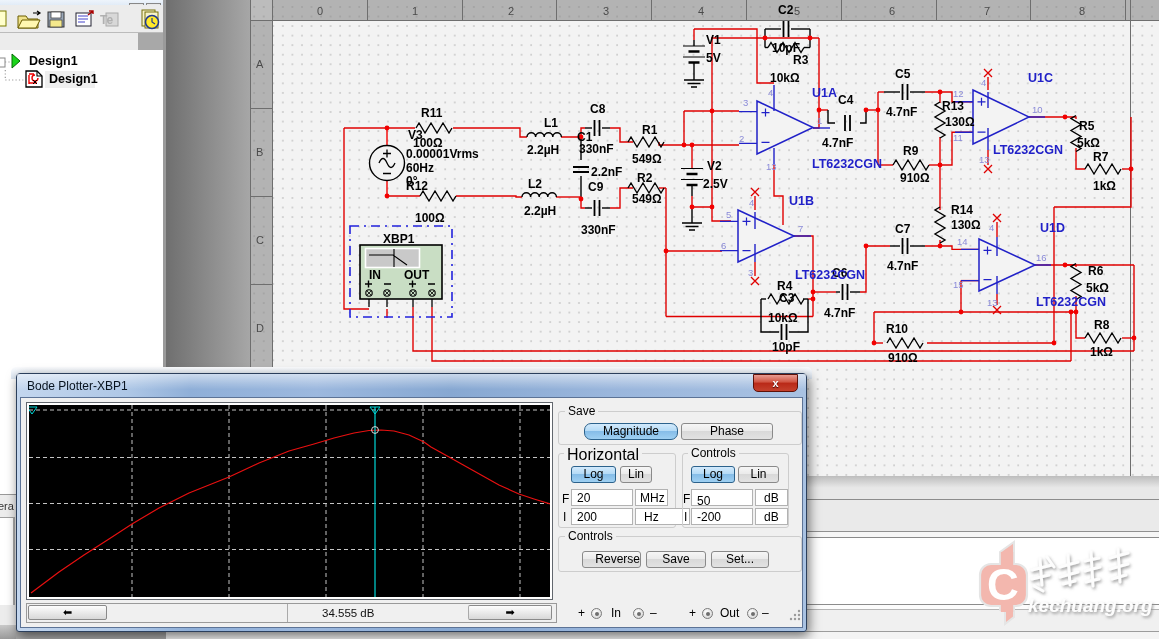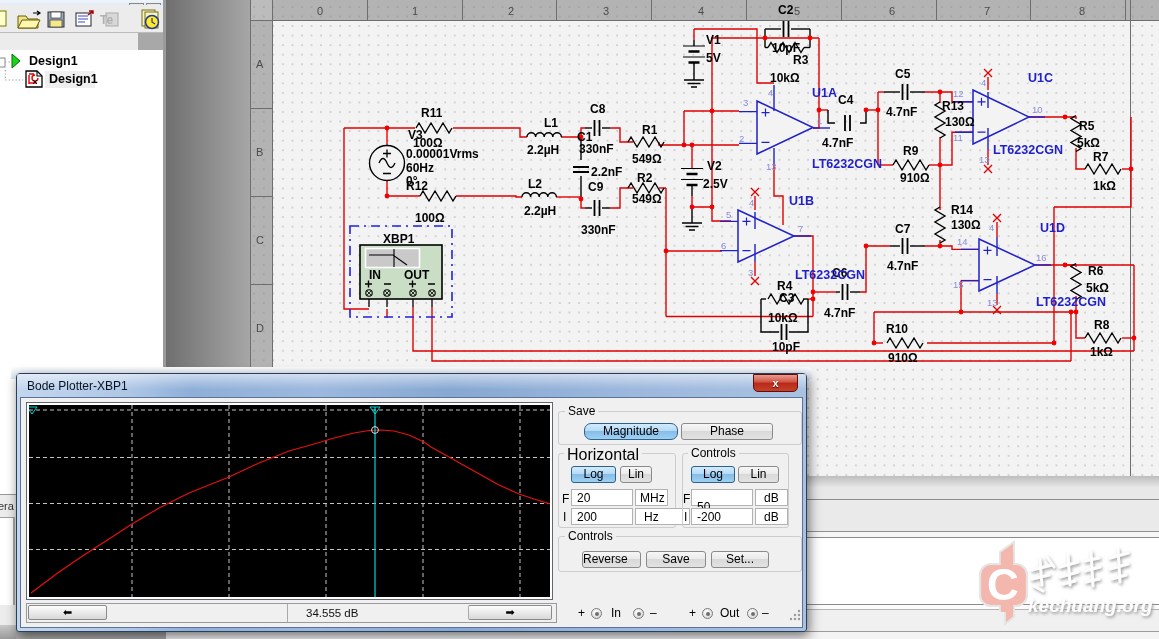--- a/index.html
+++ b/index.html
@@ -483,21 +483,21 @@
         <path d="M2,188 L30,167 L55,150 L80,134 L103,119 L130,103 L160,88 L185,78 L200,72 L230,58 L260,46 L285,39 L305,33 L325,28 L340,25.5 L352,25 L365,26 L380,30 L395,37 L402,42 L420,52 L445,66 L470,80 L490,89 L505,94 L521,99" fill="none" stroke="#e81010" stroke-width="1.2" stroke-linejoin="round"></path>
         <line x1="346" y1="2" x2="346" y2="192" stroke="#00d8d8" stroke-width="1.2"></line>
         <path d="M341,2 h10 l-5,7 z" fill="none" stroke="#00d8d8"></path>
         <path d="M-2,2 h10 l-5,7 z" fill="none" stroke="#00d8d8"></path>
         <circle cx="346" cy="25" r="3.4" fill="none" stroke="#dcdcdc" stroke-width="1"></circle>
       </svg>
     </div>
   </div>
   <div class="abs" style="left:5px;top:205px;width:531px;height:20px;background:#f0f0f0;border:1px solid #9a9a9a">
     <div class="abs" style="left:1px;top:1px;width:79px;height:15px;background:linear-gradient(#fdfdfd,#d8d8d8);border:1px solid #8a8a8a;border-radius:2px;text-align:center;font-size:11px;line-height:13px;color:#000">⬅</div>
-    <div class="abs" style="left:260px;top:0;width:178px;height:18px;border-left:1px solid #aaa;font-size:11.5px;color:#111;padding:3px 0 0 18px">34.555 dB</div>
+    <div class="abs" style="left:260px;top:0;width:178px;height:18px;border-left:1px solid #aaa;font-size:11.5px;color:#111;padding:3px 0 0 34px">34.555 dB</div>
     <div class="abs" style="left:441px;top:1px;width:84px;height:15px;background:linear-gradient(#fdfdfd,#d8d8d8);border:1px solid #8a8a8a;border-radius:2px;border-left:1px solid #aaa;text-align:center;font-size:11px;line-height:13px;color:#000">➡</div>
   </div>
  </div>
 </div>
 <div class="abs" style="left:558px;top:411px;width:244px;height:34px;border:1px solid #cdcdcd;border-radius:3px"></div>
     <div class="abs" style="left:565px;top:404px;background:#f0f0f0;padding:0 3px;font-size:12px;color:#000">Save</div>
     <div class="abs" style="left:584px;top:423px;width:94px;height:17px;background:linear-gradient(#d3eafc,#b5dbf6 45%,#86bde8 50%,#9fd0f2);border:1px solid #2c628c;border-radius:7px;font-size:12px;color:#000;text-align:center;line-height:15px">Magnitude</div>
     <div class="abs" style="left:681px;top:423px;width:92px;height:17px;background:linear-gradient(#f6f6f6,#ebebeb 45%,#d9d9d9 50%,#e2e2e2);border:1px solid #8a8a8a;border-radius:3px;font-size:12px;color:#000;text-align:center;line-height:15px">Phase</div>
     <div class="abs" style="left:558px;top:453px;width:118px;height:75px;border:1px solid #cdcdcd;border-radius:3px"></div>
     <div class="abs" style="left:564px;top:446px;background:#f0f0f0;padding:0 3px;font-size:16px;color:#000">Horizontal</div>
@@ -508,27 +508,27 @@
     <div class="abs" style="left:571px;top:489px;width:62px;height:17px;background:#fff;border:1px solid #b2b2b2;font-size:12px;color:#000;padding:1px 0 0 5px">20</div>
     <div class="abs" style="left:635px;top:489px;width:33px;height:17px;background:#fff;border:1px solid #b2b2b2;font-size:12px;color:#000000;padding:1px 0 0 4px">MHz</div>
     <div class="abs" style="left:571px;top:508px;width:62px;height:17px;background:#fff;border:1px solid #b2b2b2;font-size:12px;color:#000;padding:1px 0 0 5px">200</div>
     <div class="abs" style="left:635px;top:508px;width:55px;height:17px;background:#fff;border:1px solid #b2b2b2;font-size:12px;color:#000;padding:1px 0 0 8px">Hz</div>
     <div class="abs" style="left:682px;top:453px;width:107px;height:75px;border:1px solid #cdcdcd;border-radius:3px"></div>
     <div class="abs" style="left:688px;top:446px;background:#f0f0f0;padding:0 3px;font-size:12px;color:#000">Controls</div>
     <div class="abs" style="left:691px;top:466px;width:44px;height:17px;background:linear-gradient(#d3eafc,#b5dbf6 45%,#86bde8 50%,#9fd0f2);border:1px solid #2c628c;border-radius:3px;font-size:12px;color:#000;text-align:center;line-height:15px">Log</div>
     <div class="abs" style="left:738px;top:466px;width:41px;height:17px;background:linear-gradient(#f6f6f6,#ebebeb 45%,#d9d9d9 50%,#e2e2e2);border:1px solid #8a8a8a;border-radius:3px;font-size:12px;color:#000;text-align:center;line-height:15px">Lin</div>
     <div class="abs" style="left:683px;top:492px;font-size:12px">F</div>
     <div class="abs" style="left:684px;top:510px;font-size:12px">I</div>
-    <div class="abs" style="left:691px;top:489px;width:62px;height:17px;background:#fff;border:1px solid #b2b2b2;font-size:12px;color:#000;padding:10px 0 0 5px">50</div>
+    <div class="abs" style="left:691px;top:489px;width:62px;height:17px;background:#fff;border:1px solid #b2b2b2;font-size:12px;color:#000;padding:4px 0 0 5px">50</div>
     <div class="abs" style="left:755px;top:489px;width:33px;height:17px;background:#fff;border:1px solid #b2b2b2;font-size:12px;color:#000;padding:1px 0 0 8px">dB</div>
     <div class="abs" style="left:691px;top:508px;width:62px;height:17px;background:#fff;border:1px solid #b2b2b2;font-size:12px;color:#000;padding:1px 0 0 5px">-200</div>
     <div class="abs" style="left:755px;top:508px;width:33px;height:17px;background:#fff;border:1px solid #b2b2b2;font-size:12px;color:#000;padding:1px 0 0 8px">dB</div>
     <div class="abs" style="left:558px;top:536px;width:244px;height:36px;border:1px solid #cdcdcd;border-radius:3px"></div>
     <div class="abs" style="left:565px;top:529px;background:#f0f0f0;padding:0 3px;font-size:12px;color:#000">Controls</div>
-    <div class="abs" style="left:582px;top:551px;width:59px;height:17px;background:linear-gradient(#f6f6f6,#ebebeb 45%,#d9d9d9 50%,#e2e2e2);border:1px solid #8a8a8a;border-radius:3px;font-size:12px;color:#000;text-align:left;line-height:15px">Reverse</div>
+    <div class="abs" style="left:582px;top:551px;width:59px;height:17px;background:linear-gradient(#f6f6f6,#ebebeb 45%,#d9d9d9 50%,#e2e2e2);border:1px solid #8a8a8a;border-radius:3px;font-size:12px;color:#000;text-align:right;line-height:15px">Reverse</div>
     <div class="abs" style="left:646px;top:551px;width:60px;height:17px;background:linear-gradient(#f6f6f6,#ebebeb 45%,#d9d9d9 50%,#e2e2e2);border:1px solid #8a8a8a;border-radius:3px;font-size:12px;color:#000;text-align:center;line-height:15px">Save</div>
     <div class="abs" style="left:711px;top:551px;width:58px;height:17px;background:linear-gradient(#f6f6f6,#ebebeb 45%,#d9d9d9 50%,#e2e2e2);border:1px solid #8a8a8a;border-radius:3px;font-size:12px;color:#000;text-align:center;line-height:15px">Set...</div>
     <div class="abs" style="left:578px;top:606px;font-size:12px">+</div>
     <div class="abs" style="left:591px;top:608px;width:11px;height:11px;border-radius:50%;background:radial-gradient(circle at 40% 35%,#fff,#cfcfcf);border:1px solid #7a7a7a"></div>
     <div class="abs" style="left:594.5px;top:611.5px;width:4px;height:4px;border-radius:50%;background:#6e6e6e"></div>
     <div class="abs" style="left:611px;top:606px;font-size:12px">In</div>
     <div class="abs" style="left:633px;top:608px;width:11px;height:11px;border-radius:50%;background:radial-gradient(circle at 40% 35%,#fff,#cfcfcf);border:1px solid #7a7a7a"></div>
     <div class="abs" style="left:636.5px;top:611.5px;width:4px;height:4px;border-radius:50%;background:#6e6e6e"></div>
     <div class="abs" style="left:650px;top:606px;font-size:12px">–</div>
     <div class="abs" style="left:689px;top:606px;font-size:12px">+</div>

